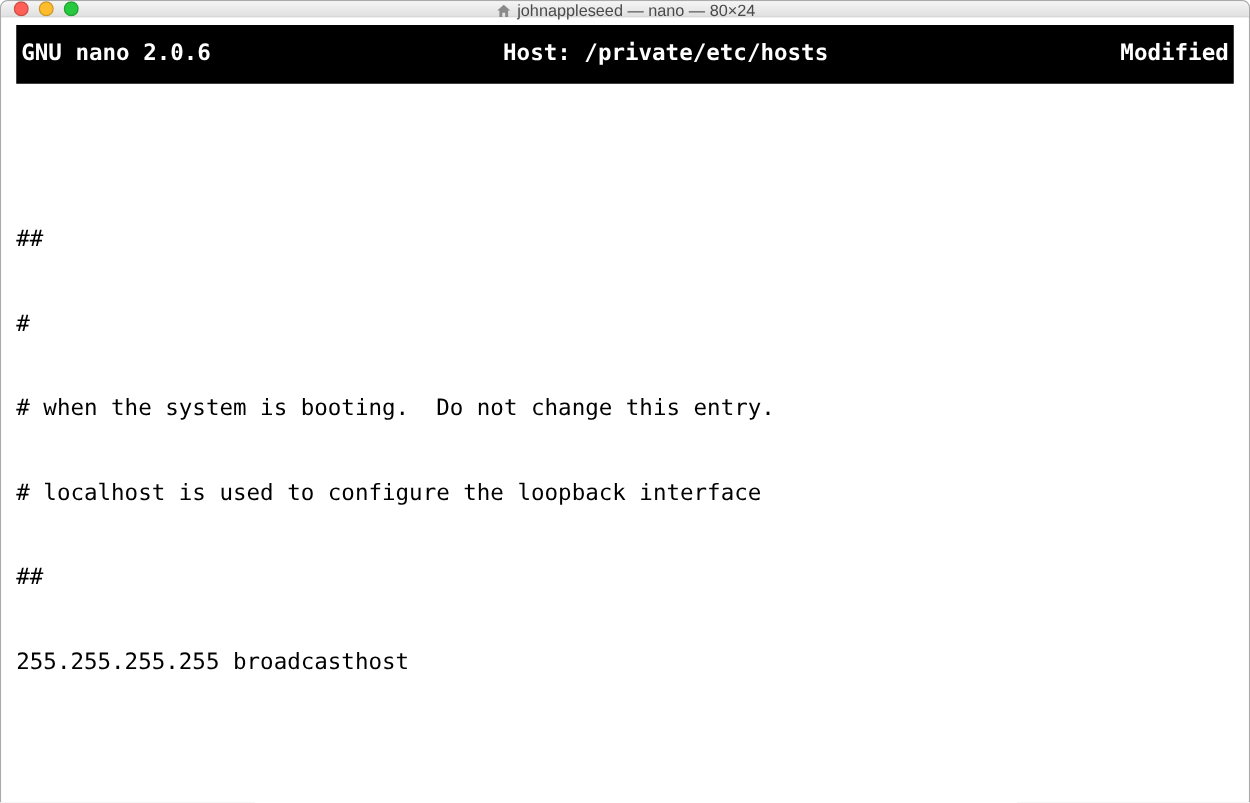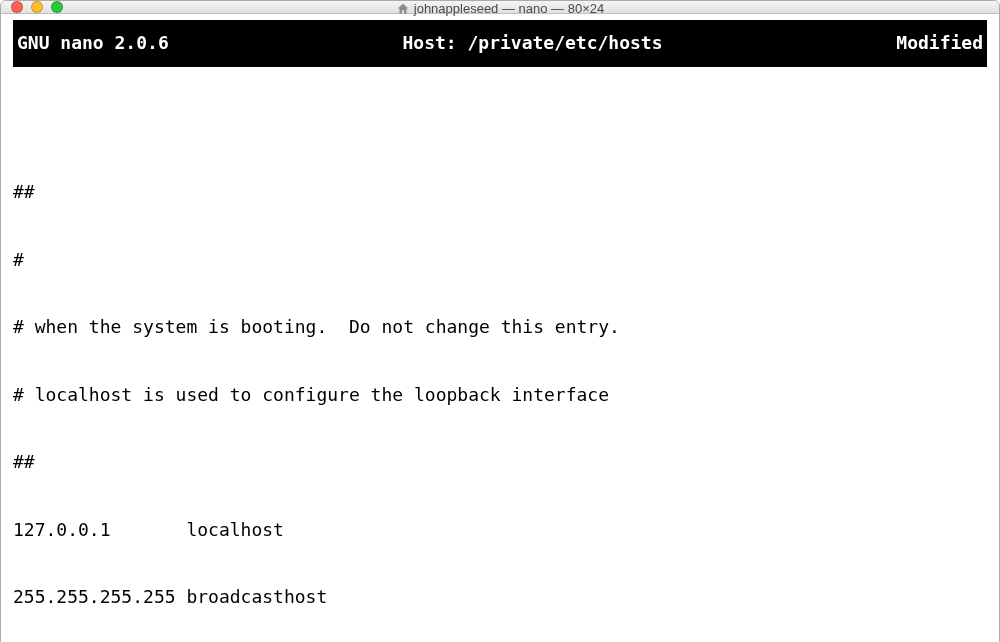--- a/index.html
+++ b/index.html
@@ -124,21 +124,20 @@
       <span>Modified</span>
     </div>
 
     <div class="content-lines">
       <div>&nbsp;</div>
       <div class="content-line">##</div>
       <div class="content-line">#</div>
       <div class="content-line"># when the system is booting.  Do not change this entry.</div>
       <div class="content-line"># localhost is used to configure the loopback interface</div>
       <div class="content-line">##</div>
-      <div class="content-line">127.0.0.1       localhost</div>
       <div class="content-line">255.255.255.255 broadcasthost</div>
       
       
       
     </div>
 
   </div>
 </div>
 
 </body></html>

